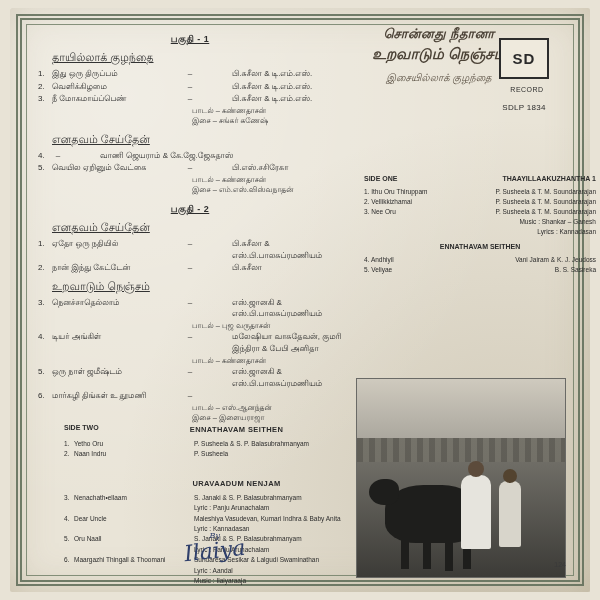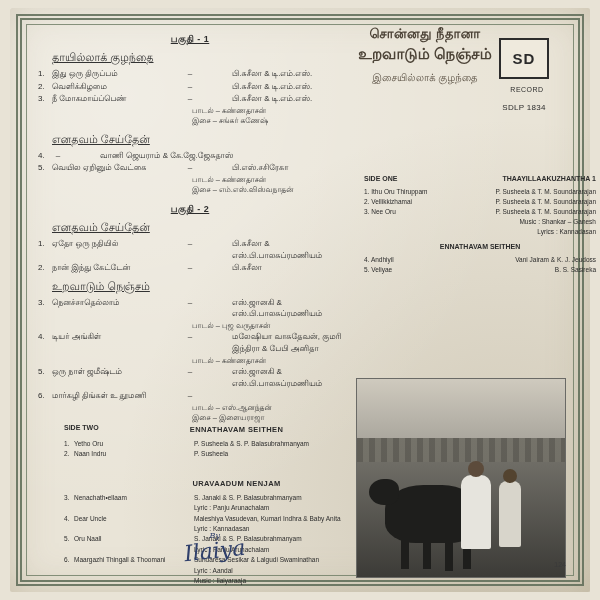--- a/index.html
+++ b/index.html
@@ -101,24 +101,25 @@
   .credit {
     font-size: 7.5px;
     line-height: 1.4;
     margin-left: 158px;
     color: #3a3a3a;
   }
 
   
   .label-art {
     position: absolute;
-    left: 316px; top: -6px;
+    left: 330px; top: -6px;
     width: 150px;
     text-align: center;
     color: #4a3f2f;
+    font-style: italic;
   }
   .label-art .tam1 {
     font-size: 13px;
     font-weight: bold;
     letter-spacing: .5px;
     color: #4b4236;
   }
   .label-art .tam2 {
     font-size: 15px;
     font-weight: bold;

